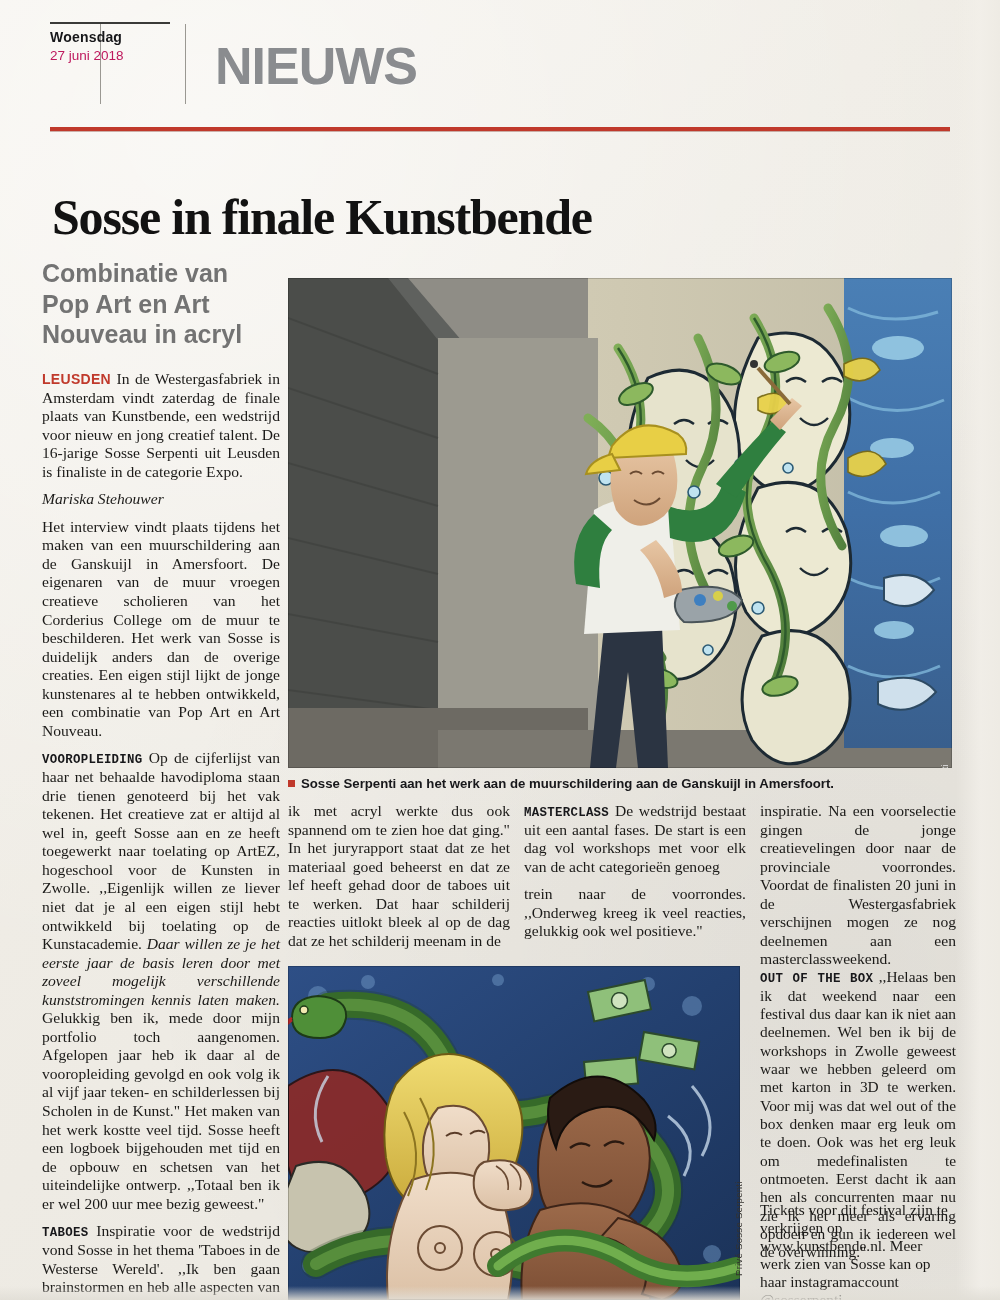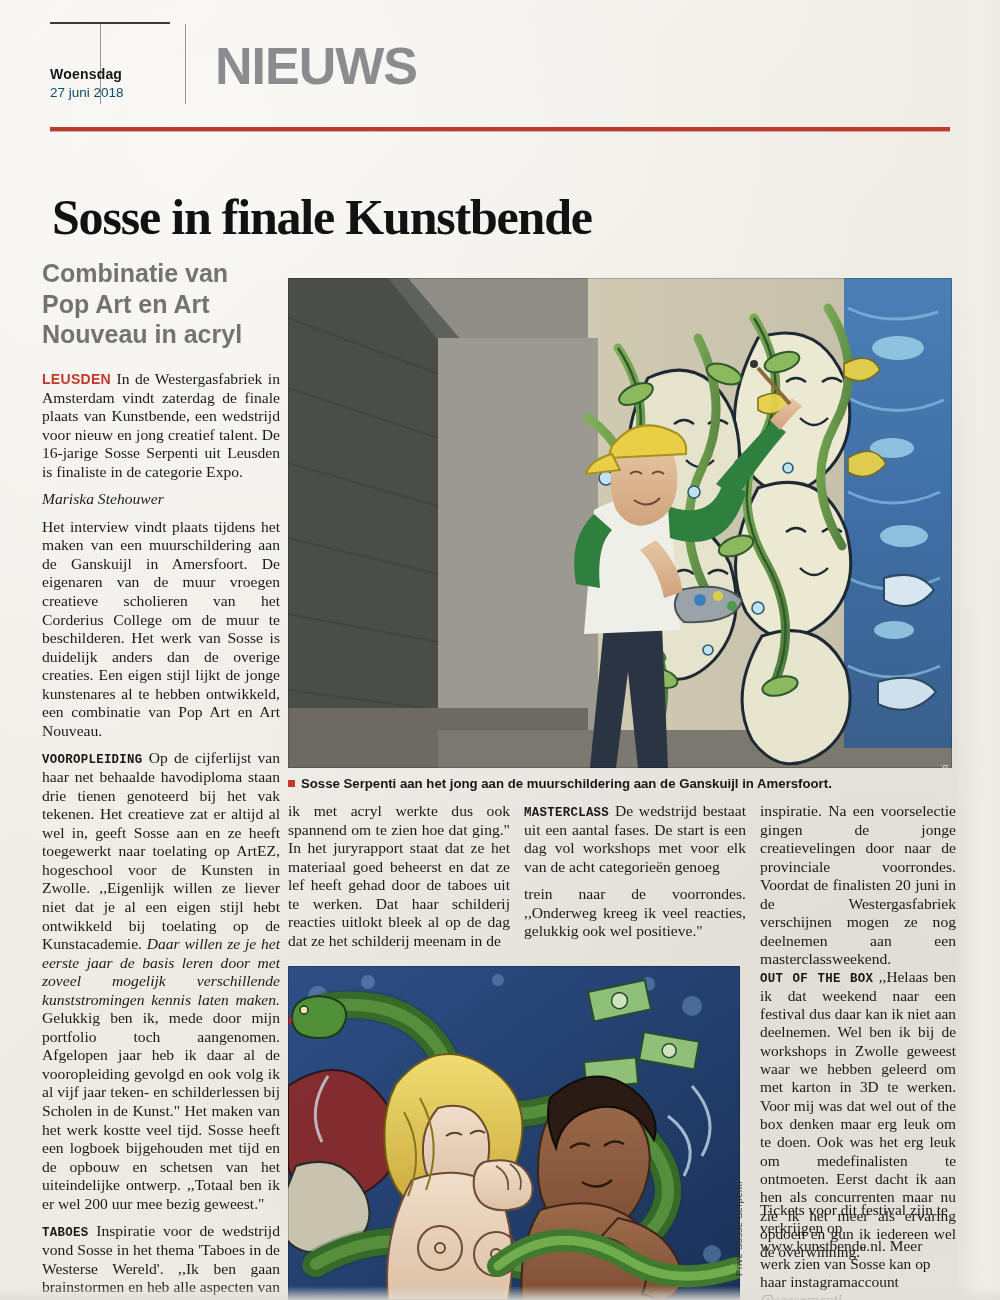--- a/index.html
+++ b/index.html
@@ -27,25 +27,25 @@
     position:absolute; left:50px; top:22px; width:900px; height:88px;
   }
   .date-block {
     position:absolute; left:0; top:0; width:120px;
     border-top:2px solid #3a3a38;
     padding-top:5px;
     line-height:1.25;
   }
   .date-day {
     font-family:"Liberation Sans", sans-serif;
-    font-weight:bold; font-size:14px; letter-spacing:0.2px; color:#17171a;margin-top:37px;
+    font-weight:bold; font-size:14px; letter-spacing:0.2px; color:#17171a;
   }
   .date-date {
     font-family:"Liberation Sans", sans-serif;
-    font-size:13.5px; color:#0c4a6e; margin-top:1px;
+    font-size:13.5px; color:#be185d; margin-top:1px;
   }
   .vrule {
     position:absolute; left:135px; top:2px; width:1px; height:80px;
     background:#9a9892;
   }
   .vrule2 {
     position:absolute; left:50px; top:2px; width:1px; height:80px;
     background:#9a9892;
   }
   .section-word {
@@ -375,21 +375,21 @@
           </g>
         <path d="M368 262 q26 28 26 52 l-18 6 q-6 -30 -24 -48 z" fill="url(#skin)"></path>
       </g>
 
       <rect x="0" y="0" width="664" height="490" fill="none" stroke="rgba(0,0,0,0.18)" stroke-width="2"></rect>
     </svg>
     <div class="credit-v">Privé Sosse Serpenti</div>
   </div>
 
   <div class="caption1">
-    <span class="sqr"></span><span>Sosse Serpenti aan het jong aan de muurschildering aan de Ganskuijl in Amersfoort.</span>
+    <span class="sqr"></span><span>Sosse Serpenti aan het werk aan de muurschildering aan de Ganskuijl in Amersfoort.</span>
   </div>
 
   <div class="col2">
     <p>ik met acryl werkte dus ook spannend om te zien hoe dat ging." In het juryrapport staat dat ze het materiaal goed beheerst en dat ze lef heeft gehad door de taboes uit te werken. Dat haar schilderij reacties uitlokt bleek al op de dag dat ze het schilderij meenam in de</p>
   </div>
 
   <div class="col3">
     <p><span class="sublabel">MASTERCLASS</span> <span>De wedstrijd bestaat uit een aantal fases. De start is een dag vol workshops met voor elk van de acht categorieën genoeg</span></p>
     <p>trein naar de voorrondes. ,,Onderweg kreeg ik veel reacties, gelukkig ook wel positieve."</p>
   </div>

